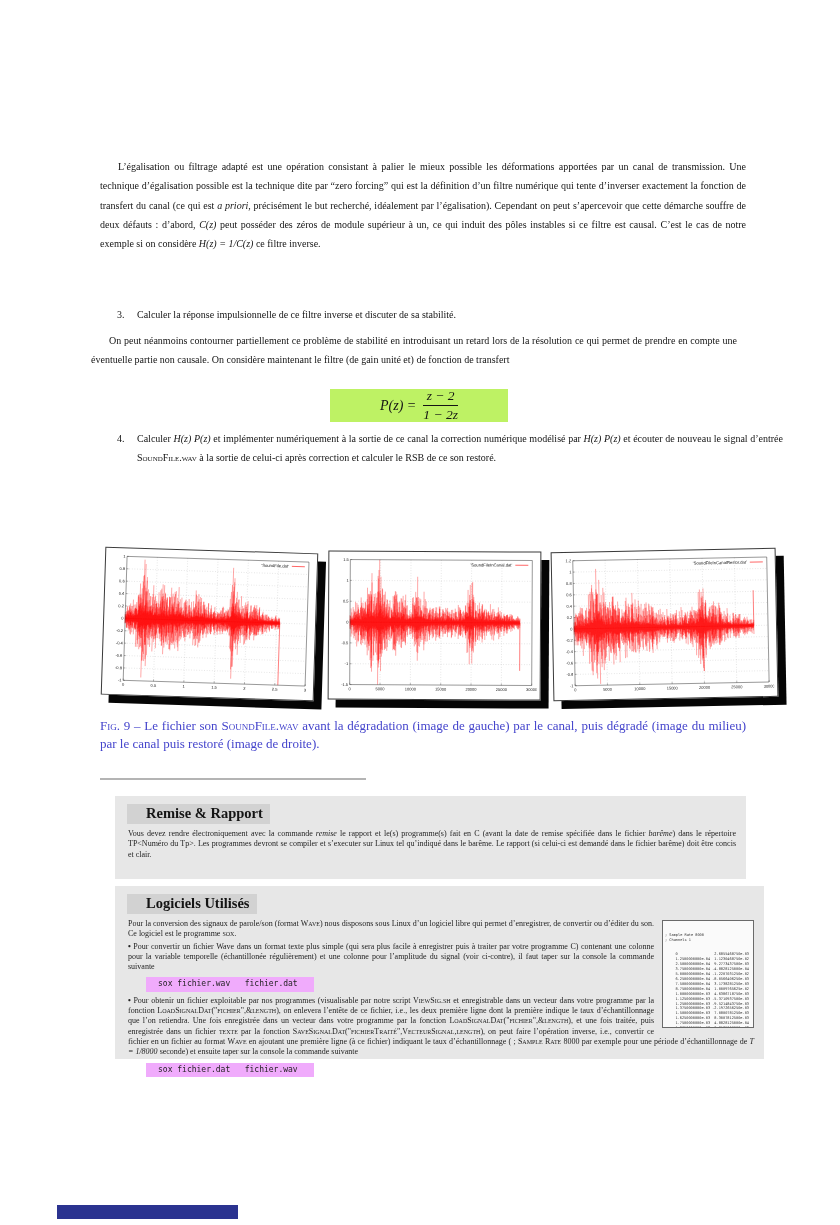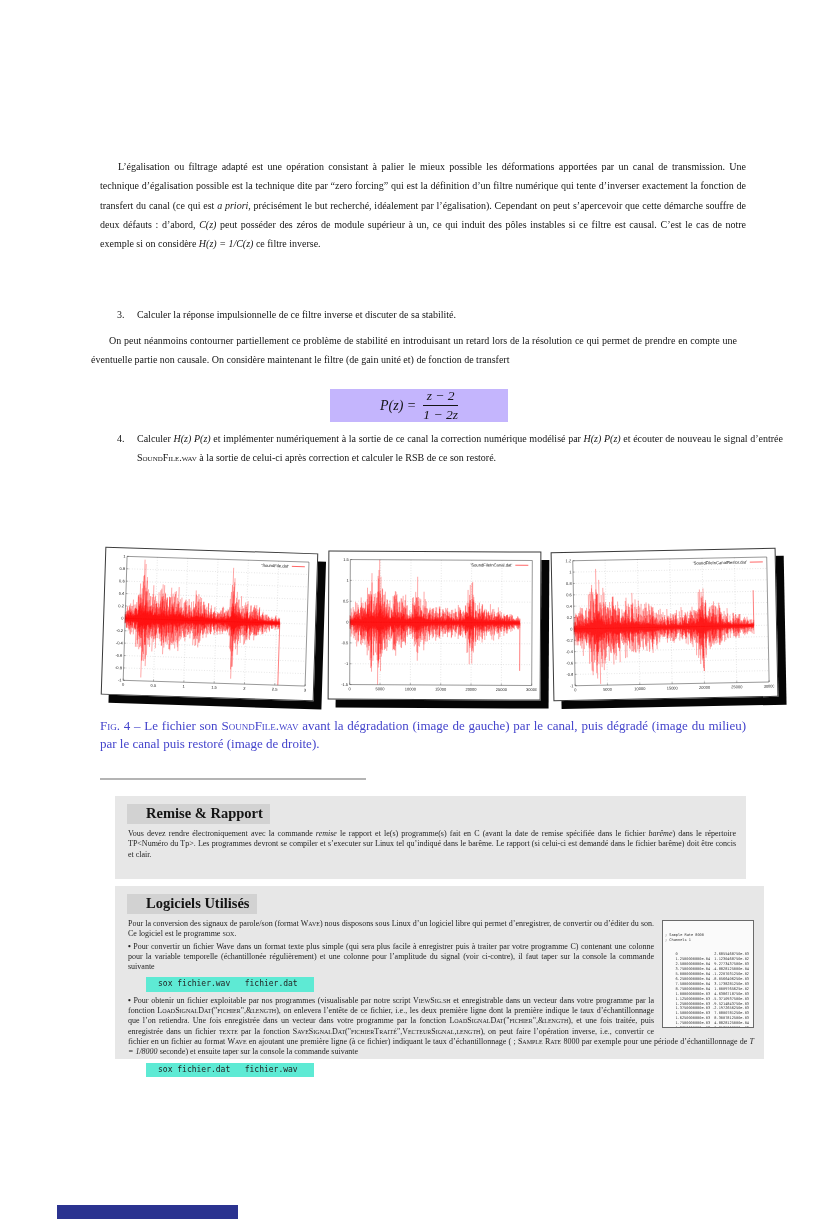--- a/index.html
+++ b/index.html
@@ -6,40 +6,40 @@
   body{width:840px;height:1225px;background:#ffffff;position:relative;overflow:hidden;
        font-family:"Liberation Serif","DejaVu Serif",serif;color:#141414;}
   .abs{position:absolute;}
   .para{font-size:10px;line-height:19.3px;text-align:justify;}
   .indent{text-indent:18px;}
   .i{font-style:italic;}
   .m{font-style:italic;}
   .sc{font-variant:small-caps;margin-top:32px;}
   .list-item{padding-left:37px;}
   .list-num{position:absolute;left:17px;top:0;}
-  .formula-box{background:#c4b5fd;display:flex;align-items:center;justify-content:center;gap:7px;
+  .formula-box{background:#bef264;display:flex;align-items:center;justify-content:center;gap:7px;
                font-size:14px;}
   .formula-lhs{font-style:italic;}
   .frac{display:inline-flex;flex-direction:column;align-items:center;font-style:italic;
         font-size:13.5px;line-height:1.05;}
   .frac-bar{height:1px;background:#141414;width:100%;margin:1.5px 0;}
   .plot{position:absolute;background:#ffffff;border:1px solid #3a3a3a;
         padding:4px 3px 2px 4px;box-shadow:8px 8px 0 0 #050505;}
   .plot svg{display:block;}
   .caption{font-size:13px;line-height:17.6px;text-align:justify;}
   .footnote-rule{background:#b4b4b4;height:2px;}
   .panel{background:#e7e7e7;}
   .panel-title-wrap{padding:8px 0 2px 12px;}
   .panel-title{display:inline-block;background:#d2d2d2;font-weight:bold;font-size:14.5px;
                padding:1px 7px 2px 19px;}
   .panel-body{padding:3px 10px 6px 13px;font-size:8px;line-height:10.3px;text-align:justify;
               color:#232323;}
   .panel-body p{margin:0 0 2px 0;}
   .bullet{font-weight:bold;}
-  .cmd{display:inline-block;background:#5eead4;font-family:"DejaVu Sans Mono",monospace;
+  .cmd{display:inline-block;background:#f0abfc;font-family:"DejaVu Sans Mono",monospace;
        font-size:8px;padding:2px 16px 2px 12px;margin:3px 0 4px 18px;white-space:pre;}
   .dat-box{float:right;width:86px;height:102px;background:#fafafa;border:1px solid #6a6a6a;
            margin:1px 0 4px 8px;padding:2px 2px;font-family:"DejaVu Sans Mono",monospace;
            font-size:3.6px;line-height:4.9px;white-space:pre;overflow:hidden;text-align:left;
            color:#333;}
   .dat-box .li{white-space:pre;}
   .dat-rows .li{text-align:right;padding-right:2px;}
   .bottom-bar{position:absolute;}
 </style>
 </head>
@@ -233,21 +233,21 @@
       <text x="15.4" y="5.4" font-size="4" fill="#222" text-anchor="end">1.2</text>
       <line x1="17" y1="72.18181818181817" x2="196.77333333333334" y2="72.18181818181817" stroke="#ff0000" stroke-width="0.3"></line>
       <path d="M17.00 65.90V78.02M17.18 70.12V74.80M17.36 69.18V75.57M17.54 60.40V88.55M17.72 68.94V75.49M17.90 65.20V77.10M18.08 70.29V74.97M18.26 69.03V75.01M18.44 66.00V79.20M18.62 65.06V80.68M18.80 58.74V82.80M18.98 56.82V84.95M19.16 67.71V77.83M19.34 69.33V75.67M19.52 68.95V75.37M19.70 58.22V88.68M19.88 68.83V74.99M20.06 69.49V76.39M20.24 67.80V77.09M20.42 60.18V85.11M20.60 60.85V83.88M20.78 61.29V88.61M20.96 59.82V83.84M21.13 70.50V73.81M21.31 59.07V84.19M21.49 63.52V84.84M21.67 56.53V81.48M21.85 68.59V77.45M22.03 65.83V76.88M22.21 65.07V75.92M22.39 67.70V75.26M22.57 63.93V81.34M22.75 59.46V84.84M22.93 56.65V82.19M23.11 54.75V89.07M23.29 63.72V81.60M23.47 67.30V77.92M23.65 50.93V84.06M23.83 69.64V75.69M24.01 68.96V76.34M24.19 58.68V81.91M24.37 56.99V91.91M24.55 64.19V80.50M24.73 68.07V76.12M24.91 51.52V86.97M25.09 69.35V75.04M25.27 56.99V84.44M25.45 65.37V81.00M25.63 58.06V82.53M25.81 51.66V99.35M25.99 69.56V76.80M26.17 67.22V74.60M26.35 61.05V78.28M26.53 65.87V76.86M26.71 64.07V82.74M26.89 58.93V92.58M27.07 69.35V76.20M27.25 65.90V79.70M27.43 69.57V76.81M27.61 66.55V75.24M27.79 62.91V82.37M27.97 62.15V80.40M28.15 67.60V75.26M28.33 63.09V82.18M28.51 61.78V83.91M28.69 67.54V75.94M28.87 54.25V85.44M29.04 53.67V88.93M29.22 61.80V86.60M29.40 65.87V79.78M29.58 68.39V76.32M29.76 63.08V80.20M29.94 51.28V86.32M30.12 60.34V82.93M30.30 66.76V76.31M30.48 63.86V78.12M30.66 67.45V77.99M30.84 66.53V76.73M31.02 67.22V77.33M31.20 66.96V77.78M31.38 61.49V81.08M31.56 61.13V86.91M31.74 54.89V91.26M31.92 37.96V107.39M32.10 68.70V78.85M32.28 66.86V75.66M32.46 54.98V89.12M32.64 52.25V92.76M32.82 62.05V85.49M33.00 65.00V78.83M33.18 52.84V87.83M33.36 66.49V75.67M33.54 37.53V91.47M33.72 35.43V105.42M33.90 63.70V84.93M34.08 54.87V95.59M34.26 44.55V114.24M34.44 64.11V81.20M34.62 65.78V78.78M34.80 65.98V79.31M34.98 63.34V80.90M35.16 31.97V118.87M35.34 28.50V115.13M35.52 66.54V80.78M35.70 63.43V78.86M35.88 66.62V77.33M36.06 66.35V79.02M36.24 38.10V94.80M36.42 35.74V98.98M36.60 64.49V78.83M36.78 46.22V106.08M36.95 55.55V87.74M37.13 44.38V92.56M37.31 61.02V85.57M37.49 42.51V103.74M37.67 62.45V87.24M37.85 56.84V87.41M38.03 60.99V88.22M38.21 56.45V87.83M38.39 64.27V77.89M38.57 62.73V82.20M38.75 47.76V116.86M38.93 42.46V95.24M39.11 53.57V85.70M39.29 65.13V83.73M39.47 33.11V109.06M39.65 12.57V122.25M39.83 35.95V105.41M40.01 59.14V94.10M40.19 38.74V99.69M40.37 38.61V97.47M40.55 61.46V81.53M40.73 37.31V95.61M40.91 57.38V85.92M41.09 55.07V95.47M41.27 37.66V107.91M41.45 54.46V84.98M41.63 56.26V92.89M41.81 57.60V86.11M41.99 64.13V79.95M42.17 54.63V83.91M42.35 63.06V80.78M42.53 23.63V127.70M42.71 46.46V91.31M42.89 55.63V84.15M43.07 56.90V81.30M43.25 62.19V84.71M43.43 64.66V80.24M43.61 51.37V95.92M43.79 63.37V78.35M43.97 46.17V102.81M44.15 60.58V83.79M44.33 48.29V111.00M44.51 61.96V82.96M44.69 38.77V99.57M44.86 60.19V81.45M45.04 53.24V107.34M45.22 62.64V83.65M45.40 64.50V78.05M45.58 59.50V87.80M45.76 65.84V78.55M45.94 59.05V84.40M46.12 63.35V81.22M46.30 51.82V93.07M46.48 31.71V113.96M46.66 46.02V93.96M46.84 67.86V76.61M47.02 65.24V81.55M47.20 65.62V82.02M47.38 47.61V104.12M47.56 36.21V107.39M47.74 63.91V81.49M47.92 66.35V77.39M48.10 50.61V101.92M48.28 68.06V76.81M48.46 68.61V76.47M48.64 59.46V86.49M48.82 49.76V100.29M49.00 45.94V92.10M49.18 66.02V79.35M49.36 52.61V87.57M49.54 59.55V85.08M49.72 57.12V90.79M49.90 68.49V75.86M50.08 64.00V78.57M50.26 65.67V79.20M50.44 62.85V82.37M50.62 67.87V75.72M50.80 51.57V87.65M50.98 57.67V86.12M51.16 50.84V89.84M51.34 51.57V86.74M51.52 61.26V90.09M51.70 52.43V104.82M51.88 66.30V75.91M52.06 62.51V84.61M52.24 54.68V91.12M52.42 68.31V75.37M52.60 62.01V77.29M52.77 65.26V77.95M52.95 46.01V96.58M53.13 68.35V77.13M53.31 53.73V94.65M53.49 68.03V77.14M53.67 68.80V76.24M53.85 52.11V86.54M54.03 54.50V97.06M54.21 60.11V88.34M54.39 67.88V75.69M54.57 64.88V80.03M54.75 59.44V86.85M54.93 59.98V82.39M55.11 66.41V78.17M55.29 45.63V93.17M55.47 56.40V90.50M55.65 60.08V83.58M55.83 41.08V93.37M56.01 40.62V96.56M56.19 50.57V108.55M56.37 63.89V79.95M56.55 61.45V78.39M56.73 40.57V88.98M56.91 49.89V98.52M57.09 67.43V76.87M57.27 53.13V92.39M57.45 66.65V77.92M57.63 53.41V97.04M57.81 66.07V76.84M57.99 53.65V86.66M58.17 66.14V77.72M58.35 51.90V103.95M58.53 54.19V84.88M58.71 66.00V78.09M58.89 49.47V88.12M59.07 55.07V99.92M59.25 67.25V80.83M59.43 54.40V87.48M59.61 67.39V78.72M59.79 62.92V78.53M59.97 58.87V84.07M60.15 60.42V87.05M60.33 64.54V78.65M60.51 65.64V78.63M60.68 58.97V86.82M60.86 65.49V78.41M61.04 45.63V91.04M61.22 52.64V91.93M61.40 60.07V83.95M61.58 59.04V92.03M61.76 65.01V79.56M61.94 51.84V95.07M62.12 67.17V77.76M62.30 56.00V88.21M62.48 52.65V106.34M62.66 53.19V92.72M62.84 66.31V76.60M63.02 67.87V77.87M63.20 66.84V76.52M63.38 64.77V77.30M63.56 67.15V77.22M63.74 66.69V76.69M63.92 67.57V75.30M64.10 61.87V83.25M64.28 67.78V77.91M64.46 62.40V85.28M64.64 61.69V77.94M64.82 69.29V75.66M65.00 63.38V78.37M65.18 53.55V87.22M65.36 59.62V80.98M65.54 65.90V76.98M65.72 68.19V76.46M65.90 61.37V80.74M66.08 60.43V84.34M66.26 57.14V89.19M66.44 66.65V77.63M66.62 67.83V76.52M66.80 61.30V87.86M66.98 62.33V79.59M67.16 65.22V79.23M67.34 55.64V86.42M67.52 63.89V80.90M67.70 68.05V76.21M67.88 56.86V102.38M68.06 65.17V82.80M68.24 64.21V81.64M68.42 56.55V86.90M68.59 62.15V78.59M68.77 45.28V87.49M68.95 54.40V84.22M69.13 54.09V81.99M69.31 67.08V76.08M69.49 41.95V101.66M69.67 68.02V75.39M69.85 63.69V80.72M70.03 67.23V77.91M70.21 50.30V89.76M70.39 69.04V77.03M70.57 58.04V82.46M70.75 66.62V75.01M70.93 60.17V84.19M71.11 62.26V81.54M71.29 65.31V82.36M71.47 62.03V85.04M71.65 47.90V85.34M71.83 65.06V79.28M72.01 50.88V86.23M72.19 54.31V92.69M72.37 67.16V77.86M72.55 63.40V87.83M72.73 51.30V93.87M72.91 69.02V76.28M73.09 65.94V76.05M73.27 66.12V75.40M73.45 66.54V77.36M73.63 67.76V78.39M73.81 67.47V76.88M73.99 61.80V84.30M74.17 65.61V76.31M74.35 48.92V95.99M74.53 52.70V85.77M74.71 65.51V78.37M74.89 49.21V90.44M75.07 61.15V78.55M75.25 67.65V77.48M75.43 37.26V95.39M75.61 53.20V86.30M75.79 48.80V87.34M75.97 63.35V85.87M76.15 47.20V96.54M76.33 65.25V80.73M76.50 62.66V78.29M76.68 66.44V77.17M76.86 67.04V76.21M77.04 57.67V94.04M77.22 67.51V76.01M77.40 68.48V78.71M77.58 67.00V81.31M77.76 63.26V80.35M77.94 64.69V77.35M78.12 51.26V96.64M78.30 66.48V77.10M78.48 43.81V97.00M78.66 67.85V76.02M78.84 66.48V80.65M79.02 66.50V76.97M79.20 65.51V77.07M79.38 65.51V77.13M79.56 65.99V76.07M79.74 57.80V80.95M79.92 53.52V86.94M80.10 67.79V75.84M80.28 51.27V93.94M80.46 66.87V78.79M80.64 62.31V79.34M80.82 65.68V78.24M81.00 61.35V89.56M81.18 68.30V77.84M81.36 66.85V77.70M81.54 58.93V87.05M81.72 45.02V97.24M81.90 58.79V89.35M82.08 65.93V75.60M82.26 50.29V93.41M82.44 68.15V74.50M82.62 66.23V78.42M82.80 66.15V78.65M82.98 69.20V74.60M83.16 52.00V91.64M83.34 69.22V77.05M83.52 66.58V76.68M83.70 59.11V82.28M83.88 64.35V77.71M84.06 67.98V77.89M84.24 69.19V75.00M84.41 48.36V85.78M84.59 68.69V74.85M84.77 60.12V83.43M84.95 66.36V76.19M85.13 67.99V75.07M85.31 65.22V83.09M85.49 61.24V91.90M85.67 67.76V76.34M85.85 66.82V76.51M86.03 55.14V94.18M86.21 69.87V74.68M86.39 65.18V80.80M86.57 53.36V84.02M86.75 68.05V77.65M86.93 64.36V79.09M87.11 55.83V82.81M87.29 66.14V79.16M87.47 67.52V76.98M87.65 60.62V79.28M87.83 69.21V75.23M88.01 66.38V76.46M88.19 48.50V89.16M88.37 52.63V91.34M88.55 68.80V78.42M88.73 63.00V80.33M88.91 62.91V78.76M89.09 67.76V76.15M89.27 52.16V90.49M89.45 47.07V95.47M89.63 68.35V76.61M89.81 60.15V81.09M89.99 67.68V76.32M90.17 65.53V76.50M90.35 68.05V75.53M90.53 55.84V87.63M90.71 67.46V76.56M90.89 60.02V85.87M91.07 68.58V75.28M91.25 68.54V76.49M91.43 67.97V77.18M91.61 67.41V76.03M91.79 67.33V80.24M91.97 48.34V96.52M92.15 58.77V82.39M92.33 66.61V76.17M92.50 50.27V93.87M92.68 68.32V76.91M92.86 68.80V75.41M93.04 54.81V82.43M93.22 68.86V75.55M93.40 59.98V84.08M93.58 63.88V77.27M93.76 59.36V84.11M93.94 65.04V79.73M94.12 67.72V80.39M94.30 69.20V75.99M94.48 50.53V87.26M94.66 69.32V76.31M94.84 62.54V80.91M95.02 51.99V91.51M95.20 57.26V94.14M95.38 61.60V86.35M95.56 52.41V97.72M95.74 61.16V81.69M95.92 63.88V83.52M96.10 66.25V77.48M96.28 51.91V83.99M96.46 56.01V88.72M96.64 68.49V75.04M96.82 60.84V84.12M97.00 68.65V76.02M97.18 68.86V76.05M97.36 69.07V76.86M97.54 62.09V84.59M97.72 65.30V81.44M97.90 64.22V79.09M98.08 68.40V75.05M98.26 57.59V80.45M98.44 63.20V82.16M98.62 64.36V78.85M98.80 70.10V75.56M98.98 69.25V75.35M99.16 62.03V90.12M99.34 67.96V75.84M99.52 62.62V86.00M99.70 57.56V94.08M99.88 68.58V75.37M100.06 69.14V74.90M100.24 69.88V75.29M100.41 58.95V88.48M100.59 69.46V75.13M100.77 64.21V82.14M100.95 68.06V76.69M101.13 66.32V75.86M101.31 69.66V75.33M101.49 67.44V78.20M101.67 69.96V75.33M101.85 55.01V83.07M102.03 68.71V74.93M102.21 69.73V74.38M102.39 59.52V87.20M102.57 65.54V77.58M102.75 70.14V73.95M102.93 69.28V75.66M103.11 68.71V75.62M103.29 66.50V79.08M103.47 53.72V82.38M103.65 63.82V79.38M103.83 66.66V76.98M104.01 69.22V74.39M104.19 68.91V74.95M104.37 65.83V80.38M104.55 59.11V79.21M104.73 65.46V78.79M104.91 69.62V73.72M105.09 70.31V73.94M105.27 70.37V74.09M105.45 61.82V79.61M105.63 62.43V82.24M105.81 68.50V76.38M105.99 68.61V75.17M106.17 57.09V81.57M106.35 67.66V75.34M106.53 65.10V77.60M106.71 70.59V74.69M106.89 66.95V81.81M107.07 68.92V74.53M107.25 64.45V79.81M107.43 66.91V76.37M107.61 61.77V82.00M107.79 60.09V80.87M107.97 68.32V77.87M108.15 66.54V78.15M108.32 69.59V74.35M108.50 64.20V78.58M108.68 68.98V74.85M108.86 70.31V75.71M109.04 70.52V74.44M109.22 70.59V74.76M109.40 70.24V74.22M109.58 69.89V75.42M109.76 65.79V83.49M109.94 64.69V79.83M110.12 54.06V87.71M110.30 61.44V83.21M110.48 68.47V74.93M110.66 62.95V82.79M110.84 61.59V79.78M111.02 65.12V79.20M111.20 63.42V78.04M111.38 69.60V73.75M111.56 65.58V80.97M111.74 66.71V75.89M111.92 61.05V83.18M112.10 70.13V74.09M112.28 62.44V78.74M112.46 69.10V73.97M112.64 69.48V75.00M112.82 70.44V74.55M113.00 69.24V75.99M113.18 66.11V75.59M113.36 64.01V86.08M113.54 58.46V81.51M113.72 70.19V74.15M113.90 65.78V77.39M114.08 63.08V78.81M114.26 62.82V83.21M114.44 68.47V77.85M114.62 65.58V82.15M114.80 68.14V77.60M114.98 69.41V74.23M115.16 65.81V77.87M115.34 59.08V86.37M115.52 69.32V75.14M115.70 64.98V78.10M115.88 66.71V76.06M116.06 68.94V74.40M116.23 60.56V86.11M116.41 68.07V74.65M116.59 62.40V79.24M116.77 59.39V88.02M116.95 70.03V74.55M117.13 69.39V74.11M117.31 64.56V85.54M117.49 69.39V73.72M117.67 69.30V76.19M117.85 66.41V75.99M118.03 64.64V77.14M118.21 58.34V84.26M118.39 60.92V82.05M118.57 60.70V82.19M118.75 68.67V75.74M118.93 68.28V74.95M119.11 64.03V79.33M119.29 58.46V83.54M119.47 68.94V74.00M119.65 55.19V81.48M119.83 65.80V77.83M120.01 70.25V73.75M120.19 64.53V79.09M120.37 69.80V74.69M120.55 69.90V74.60M120.73 70.23V73.84M120.91 68.01V75.49M121.09 63.21V77.90M121.27 69.08V75.86M121.45 70.55V73.79M121.63 70.23V74.22M121.81 66.24V78.36M121.99 69.99V74.36M122.17 70.26V74.46M122.35 68.25V74.75M122.53 56.60V85.95M122.71 70.09V74.74M122.89 68.99V74.59M123.07 67.61V76.85M123.25 67.85V76.46M123.43 62.28V79.19M123.61 67.07V82.66M123.79 70.17V74.13M123.97 63.03V79.48M124.14 69.95V74.50M124.32 52.41V82.74M124.50 69.84V74.04M124.68 70.55V74.22M124.86 69.78V74.85M125.04 68.06V79.29M125.22 55.35V84.73M125.40 64.53V81.32M125.58 63.06V83.64M125.76 62.95V80.28M125.94 70.47V75.30M126.12 65.92V77.29M126.30 62.43V80.40M126.48 66.14V75.60M126.66 68.87V74.04M126.84 68.52V77.73M127.02 67.89V76.81M127.20 65.47V75.59M127.38 66.03V75.40M127.56 60.99V79.04M127.74 64.26V78.71M127.92 63.00V81.35M128.10 60.69V81.99M128.28 57.56V84.43M128.46 67.68V79.20M128.64 68.84V73.92M128.82 59.78V88.91M129.00 58.66V82.02M129.18 68.51V74.96M129.36 62.94V82.82M129.54 61.25V83.12M129.72 65.53V78.26M129.90 69.32V77.65M130.08 69.01V74.73M130.26 69.40V74.54M130.44 68.81V74.58M130.62 68.48V77.37M130.80 57.05V89.92M130.98 69.52V77.48M131.16 69.38V74.44M131.34 66.40V78.78M131.52 63.88V79.95M131.70 66.55V77.61M131.88 69.66V74.87M132.05 63.76V78.44M132.23 63.39V79.22M132.41 68.02V74.66M132.59 66.98V75.49M132.77 64.76V78.44M132.95 60.71V82.03M133.13 58.44V88.56M133.31 70.21V75.07M133.49 55.85V86.21M133.67 63.59V83.94M133.85 64.22V80.65M134.03 56.95V83.16M134.21 64.55V81.75M134.39 68.08V77.96M134.57 57.25V87.14M134.75 60.17V89.78M134.93 69.15V74.80M135.11 68.41V74.12M135.29 52.25V84.87M135.47 60.79V79.85M135.65 60.95V92.66M135.83 68.01V75.68M136.01 66.10V81.22M136.19 64.90V77.70M136.37 67.48V77.14M136.55 63.32V82.65M136.73 63.67V79.13M136.91 66.41V77.53M137.09 55.81V85.74M137.27 66.86V76.71M137.45 55.72V83.30M137.63 64.71V79.57M137.81 69.89V76.20M137.99 68.14V74.93M138.17 57.15V83.34M138.35 69.89V74.95M138.53 58.45V88.36M138.71 68.83V75.60M138.89 68.60V78.25M139.07 56.20V100.89M139.25 65.18V80.22M139.43 56.68V87.57M139.61 68.14V76.53M139.79 63.77V79.85M139.96 66.12V77.29M140.14 59.76V88.75M140.32 58.75V82.11M140.50 64.66V81.58M140.68 64.81V79.83M140.86 57.58V81.55M141.04 55.10V103.64M141.22 67.26V77.77M141.40 67.57V78.61M141.58 67.05V78.58M141.76 37.77V89.35M141.94 59.62V87.87M142.12 55.50V94.75M142.30 63.13V84.63M142.48 53.48V101.01M142.66 64.81V79.13M142.84 54.66V91.84M143.02 35.17V109.69M143.20 59.51V83.45M143.38 55.28V84.86M143.56 55.77V90.33M143.74 51.65V94.64M143.92 62.71V78.55M144.10 62.31V83.45M144.28 57.86V91.11M144.46 43.17V90.76M144.64 37.64V105.61M144.82 63.16V79.27M145.00 63.63V82.76M145.18 50.44V92.61M145.36 43.62V103.42M145.54 55.16V104.22M145.72 41.73V113.56M145.90 56.60V101.70M146.08 64.48V81.94M146.26 47.96V116.88M146.44 60.09V83.95M146.62 34.12V116.61M146.80 62.33V84.84M146.98 65.01V79.13M147.16 64.10V79.12M147.34 68.27V78.37M147.52 64.91V76.48M147.70 64.88V80.09M147.87 52.08V93.18M148.05 59.80V83.30M148.23 63.18V80.54M148.41 48.75V103.50M148.59 58.05V88.91M148.77 47.91V100.57M148.95 45.73V94.23M149.13 49.69V86.89M149.31 61.30V83.61M149.49 66.69V76.88M149.67 63.04V78.68M149.85 62.64V84.93M150.03 64.14V80.33M150.21 65.18V76.22M150.39 61.20V83.15M150.57 68.34V77.01M150.75 63.43V77.83M150.93 65.69V76.41M151.11 64.76V78.24M151.29 67.23V76.01M151.47 61.65V82.93M151.65 56.89V91.40M151.83 62.22V88.14M152.01 68.05V76.98M152.19 68.79V75.74M152.37 63.40V86.55M152.55 53.28V89.10M152.73 54.82V94.76M152.91 67.91V76.42M153.09 68.87V75.45M153.27 58.67V87.46M153.45 52.37V92.96M153.63 66.71V77.11M153.81 68.53V76.86M153.99 67.40V75.44M154.17 58.50V92.19M154.35 67.69V74.89M154.53 62.77V82.05M154.71 62.42V80.27M154.89 51.53V83.96M155.07 62.19V80.96M155.25 65.38V79.75M155.43 62.40V89.64M155.61 59.26V88.52M155.79 50.76V85.48M155.96 54.98V86.90M156.14 67.01V77.71M156.32 68.76V76.00M156.50 51.77V90.72M156.68 58.86V83.91M156.86 47.30V85.18M157.04 69.24V75.16M157.22 55.42V84.23M157.40 60.42V89.34M157.58 69.57V75.93M157.76 67.51V75.24M157.94 63.49V82.97M158.12 51.41V86.88M158.30 60.88V80.18M158.48 63.35V82.02M158.66 68.52V77.50M158.84 52.41V89.52M159.02 60.71V84.20M159.20 52.61V86.18M159.38 67.53V75.63M159.56 62.53V79.31M159.74 67.16V76.09M159.92 60.57V82.16M160.10 69.97V74.56M160.28 69.50V75.33M160.46 54.42V88.70M160.64 68.70V77.09M160.82 69.59V74.70M161.00 68.22V74.99M161.18 69.20V75.52M161.36 56.39V84.29M161.54 68.92V75.75M161.72 67.65V75.63M161.90 63.18V83.07M162.08 48.73V90.80M162.26 70.11V76.19M162.44 59.87V88.59M162.62 51.40V84.78M162.80 53.91V90.96M162.98 62.01V78.98M163.16 64.95V77.14M163.34 53.92V84.34M163.52 60.21V88.73M163.70 60.69V86.40M163.87 57.79V82.87M164.05 66.22V77.46M164.23 68.87V75.66M164.41 58.51V87.42M164.59 67.06V75.67M164.77 69.98V74.11M164.95 59.89V86.58M165.13 63.46V81.56M165.31 68.55V76.17M165.49 65.20V77.64M165.67 65.47V76.48M165.85 67.43V75.58M166.03 68.71V74.63M166.21 68.00V76.26M166.39 70.19V74.12M166.57 65.22V81.34M166.75 70.36V74.05M166.93 62.34V81.30M167.11 68.36V75.78M167.29 57.08V87.79M167.47 70.27V74.91M167.65 68.81V74.72M167.83 67.39V76.98M168.01 68.34V78.48M168.19 69.67V74.04M168.37 69.21V74.16M168.55 60.92V86.23M168.73 69.24V74.62M168.91 65.30V78.93M169.09 70.19V74.56M169.27 62.99V79.77M169.45 69.98V74.12M169.63 62.28V80.27M169.81 66.17V79.21M169.99 67.30V78.22M170.17 68.68V76.42M170.35 54.35V83.53M170.53 64.67V79.61M170.71 69.25V75.70M170.89 59.53V84.61M171.07 68.34V79.27M171.25 69.72V74.13M171.43 67.92V74.80M171.61 68.32V76.48M171.78 68.47V75.41M171.96 70.05V74.29M172.14 69.18V74.29M172.32 69.29V75.06M172.50 70.08V74.70M172.68 67.97V75.77M172.86 67.96V78.12M173.04 61.76V83.88M173.22 69.34V74.60M173.40 69.08V75.42M173.58 70.04V73.68M173.76 66.83V77.34M173.94 66.72V79.73M174.12 69.28V74.93M174.30 70.39V74.31M174.48 70.68V73.87M174.66 70.65V74.02M174.84 69.62V74.03M175.02 68.10V76.38M175.20 70.68V73.68M175.38 70.68V74.94M175.56 70.42V73.68M175.74 68.48V75.32M175.92 64.49V77.28M176.10 59.09V79.67M176.28 69.43V75.56M176.46 65.12V82.61M176.64 59.22V79.16M176.82 68.88V76.12M177.00 68.01V74.58M177.18 62.06V82.27M177.36 70.42V73.74M177.54 69.61V74.18M177.72 67.00V78.89M177.90 70.46V73.73M178.08 64.85V83.04M178.26 69.76V74.93M178.44 66.54V78.03M178.62 69.69V74.56M178.80 60.77V84.28M178.98 60.90V82.72M179.16 70.57V74.27M179.34 68.59V75.55M179.52 70.16V74.00M179.69 69.41V77.41M179.87 64.54V82.56M180.05 64.13V81.07M180.23 64.83V78.02M180.41 70.31V74.51M180.59 70.68V74.19M180.77 66.92V76.21M180.95 62.79V78.08M181.13 65.01V79.52M181.31 65.62V79.71M181.49 69.32V74.75M181.67 64.08V82.37M181.85 60.82V84.35M182.03 70.53V74.22M182.21 70.68V74.27M182.39 65.34V77.81M182.57 70.24V74.13M182.75 60.44V79.01M182.93 68.76V75.93M183.11 60.69V79.14M183.29 70.46V73.72M183.47 69.97V74.24M183.65 70.30V74.69M183.83 66.90V75.99M184.01 68.61V74.76M184.19 69.35V75.11M184.37 70.12V74.19M184.55 66.99V76.54M184.73 70.28V74.09M184.91 67.08V75.81M185.09 70.65V74.68M185.27 67.94V78.14M185.45 70.22V73.74M185.63 69.88V75.21M185.81 68.68V75.07M185.99 70.47V74.07M186.17 66.71V80.51M186.35 70.68V73.70M186.53 66.25V75.85M186.71 64.95V79.58M186.89 70.68V73.82M187.07 70.04V75.56M187.25 70.45V74.28M187.43 68.07V79.11M187.60 63.40V81.80M187.78 66.45V75.59M187.96 70.67V74.36M188.14 66.51V78.65M188.32 70.68V73.96M188.50 65.05V80.33M188.68 70.68V73.68M188.86 70.68V73.68M189.04 69.64V74.48M189.22 70.14V73.86M189.40 67.32V79.21M189.58 70.68V73.75M189.76 68.82V74.20M189.94 68.89V75.02M190.12 63.30V80.79M190.30 70.22V74.17M190.48 69.92V73.68M190.66 66.13V77.74M190.84 67.30V78.77M191.02 67.32V75.12M191.20 70.37V73.87M191.38 67.80V77.13M191.56 70.68V73.75M191.74 70.68V73.68M191.92 70.54V74.47M192.10 70.68V73.73M192.28 66.18V77.84M192.46 70.04V75.60M192.64 70.68V73.68M192.82 70.68V73.68M193.00 69.78V73.68M193.18 70.68V73.68M193.36 70.68V74.05M193.54 66.39V78.18M193.72 70.57V73.74M193.90 70.49V73.77M194.08 65.85V78.34M194.26 69.58V75.66M194.44 70.43V73.95M194.62 69.45V74.81M194.80 70.68V73.68M194.98 66.21V79.96M195.16 69.30V75.24M195.34 70.60V73.68M195.51 70.68V73.78M195.69 69.90V74.69M195.87 70.20V74.11M196.05 69.80V74.86M196.23 68.64V77.06M196.41 69.14V74.40M196.59 70.68V73.68M196.77 66.52V80.71" stroke="#ff0000" stroke-width="0.38" fill="none" opacity="0.92"></path>
       <line x1="196.77333333333334" y1="72.18181818181817" x2="196.77333333333334" y2="36.95454545454545" stroke="#ff0000" stroke-width="0.5"></line>
       <text x="191" y="10.2" font-size="4.2" fill="#111" text-anchor="end">'SoundFileInCanalRestor.dat'</text>
       <line x1="194" y1="8.8" x2="207" y2="8.8" stroke="#ff0000" stroke-width="0.6"></line>
       <rect x="17" y="4" width="194" height="125" fill="none" stroke="#333" stroke-width="0.5"></rect>
     </svg>
   </div>
 
-<div class="abs caption" style="left: 100px; top: 717px; width: 646px; color: rgb(68, 68, 204);"><span class="sc">Fig. 4</span><span> – Le fichier son </span><span class="sc">SoundFile.wav</span><span> avant la dégradation (image de gauche) par le canal, puis dégradé (image du milieu) par le canal puis restoré (image de droite).</span></div>
+<div class="abs caption" style="left: 100px; top: 717px; width: 646px; color: rgb(68, 68, 204);"><span class="sc">Fig. 9</span><span> – Le fichier son </span><span class="sc">SoundFile.wav</span><span> avant la dégradation (image de gauche) par le canal, puis dégradé (image du milieu) par le canal puis restoré (image de droite).</span></div>
 
 <div class="abs footnote-rule" style="left:100px;top:778px;width:266px;"></div>
 
 <div class="abs panel" style="left:115px;top:796px;width:631px;height:83px;">
   <div class="panel-title-wrap">
     <span class="panel-title">Remise &amp; Rapport</span>
   </div>
   <div class="panel-body"><span>Vous devez rendre électroniquement avec la commande </span><span class="i">remise</span><span> le rapport et le(s) programme(s) fait en C (avant la date de remise spécifiée dans le fichier </span><span class="i">barême</span><span>) dans le répertoire TP&lt;Numéro du Tp&gt;. Les programmes devront se compiler et s’executer sur Linux tel qu’indiqué dans le barême. Le rapport (si celui-ci est demandé dans le fichier barême) doit être concis et clair.</span></div>
 </div>
 

